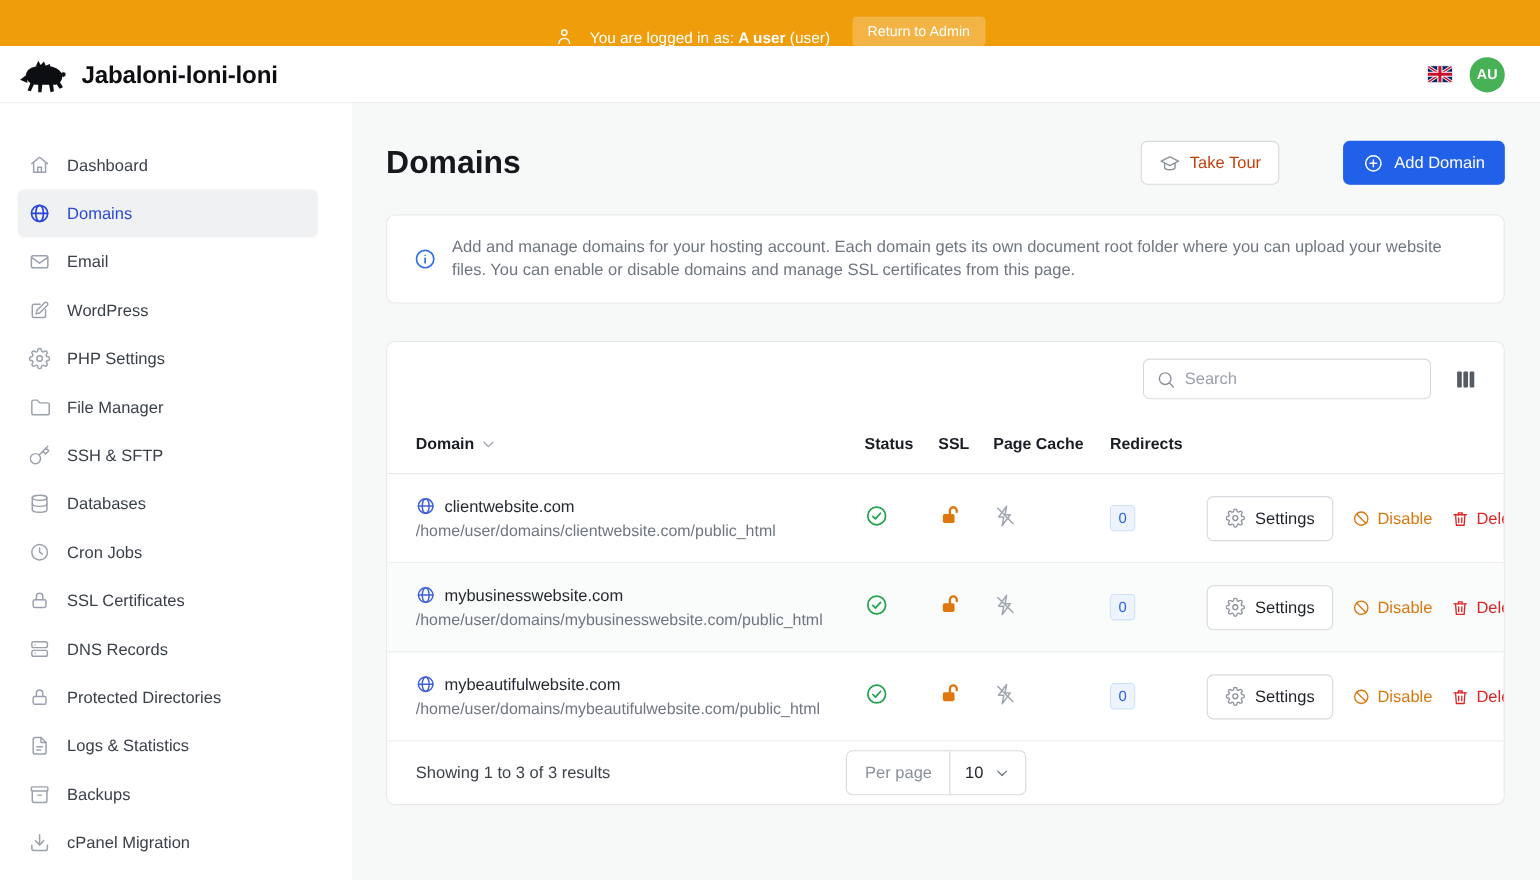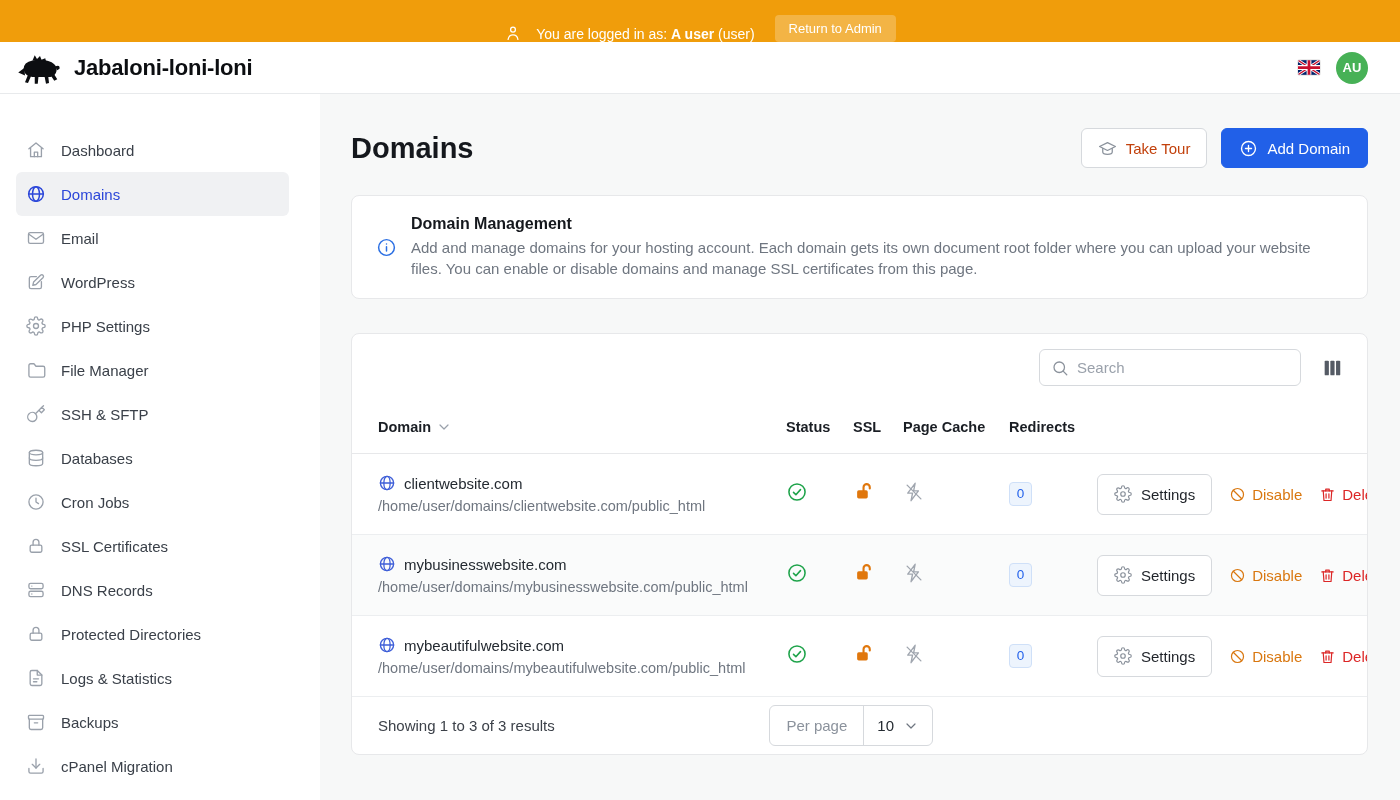--- a/index.html
+++ b/index.html
@@ -32,21 +32,21 @@
 
   .main { flex:1; background:#f7f8f8; padding:34px 32px 0 31px; min-width:0; overflow:hidden; }
 
   
   .page-head { display:flex; align-items:center; margin-bottom:27px; }
   .page-title { font-size:29px; font-weight:800; color:#15181d; }
   .head-actions { margin-left:auto; display:flex; gap:14px; }
   .btn { display:flex; align-items:center; gap:9px; height:40px; border-radius:6px; font-size:15px; font-family:inherit; cursor:pointer; }
   .btn-tour { background:#fff; border:1px solid #d6d9dd; color:#c2410c; padding:0 16px; }
   .btn-tour .ic { width:19px; height:19px; color:#8b929c; }
-  .btn-add { background:#2160E8; border:1px solid #2160E8; color:#fff; padding:0 17px; font-weight:500; }
+  .btn-add { background:#2160E8; border:1px solid #2160E8; color:#fff; padding:0 17px; font-weight:500;margin-left:44px; }
   .btn-add .ic { width:19px; height:19px; color:#fff; }
 
   
   .info-card { background:#fff; border:1px solid #e7e8ea; border-radius:8px; padding:19px 24px; display:flex; align-items:center; gap:14px; margin-bottom:34px; }
   .info-card .ic { width:21px; height:21px; color:#2B6FE3; flex:none; }
   .info-title { font-size:16px; font-weight:700; color:#15181d; margin-bottom:5px; }
   .info-body { font-size:15px; color:#6f7680; line-height:1.38; max-width:940px; }
 
   
   .table-card { background:#fff; border:1px solid #e7e8ea; border-radius:8px; overflow:hidden; }
@@ -359,21 +359,20 @@
             <span>Add Domain</span>
           </button>
         </div>
       </div>
 
       <div class="info-card">
         <svg class="ic">
             <use href="#i-info"></use>
           </svg>
         <div>
-          <div class="info-title">Domain Management</div>
           <div class="info-body">Add and manage domains for your hosting account. Each domain gets its own document root folder where you can upload your website files. You can enable or disable domains and manage SSL certificates from this page.</div>
         </div>
       </div>
 
       <div class="table-card">
 
         <div class="table-toolbar">
           <div class="search-box">
             <svg class="ic">
                 <use href="#i-search"></use>

